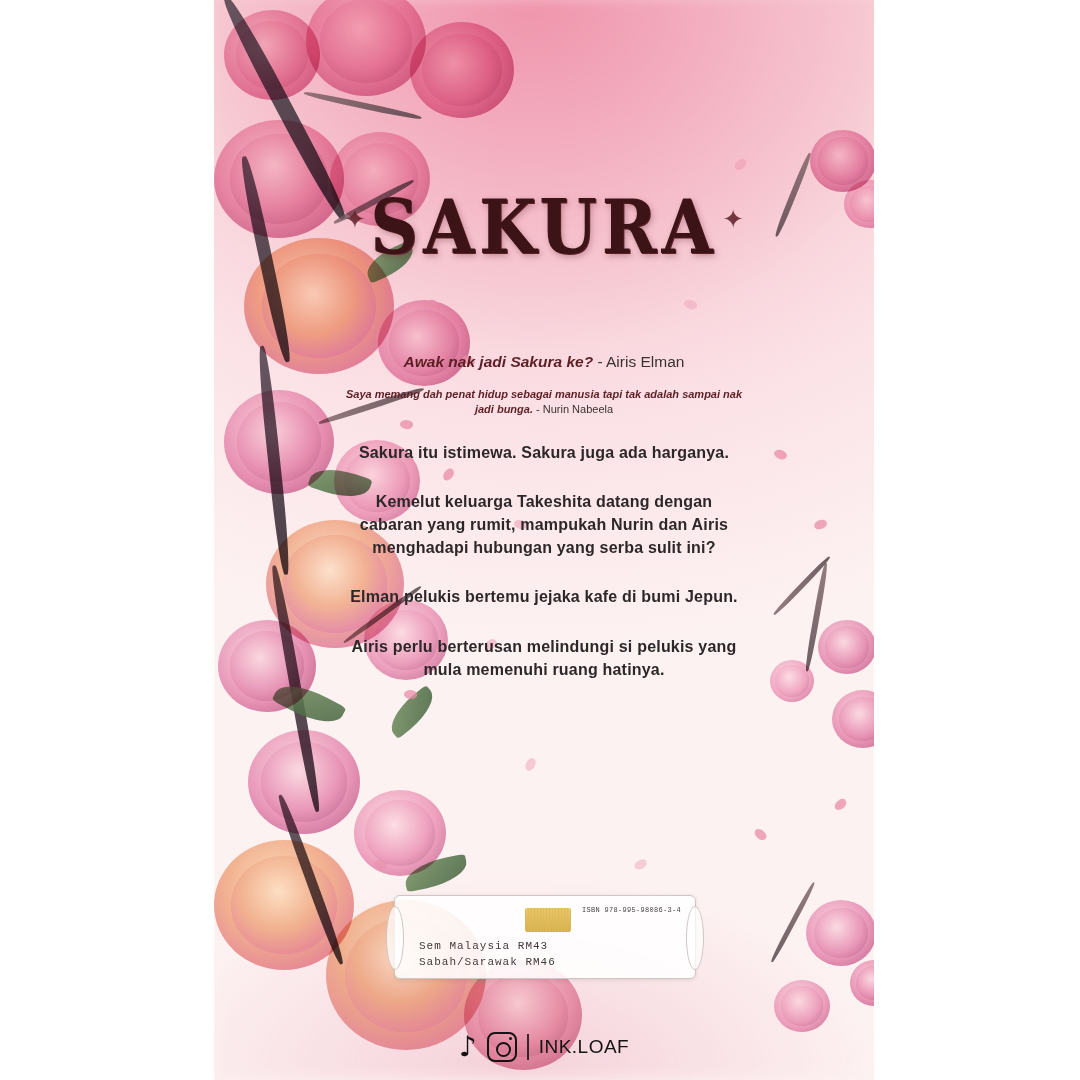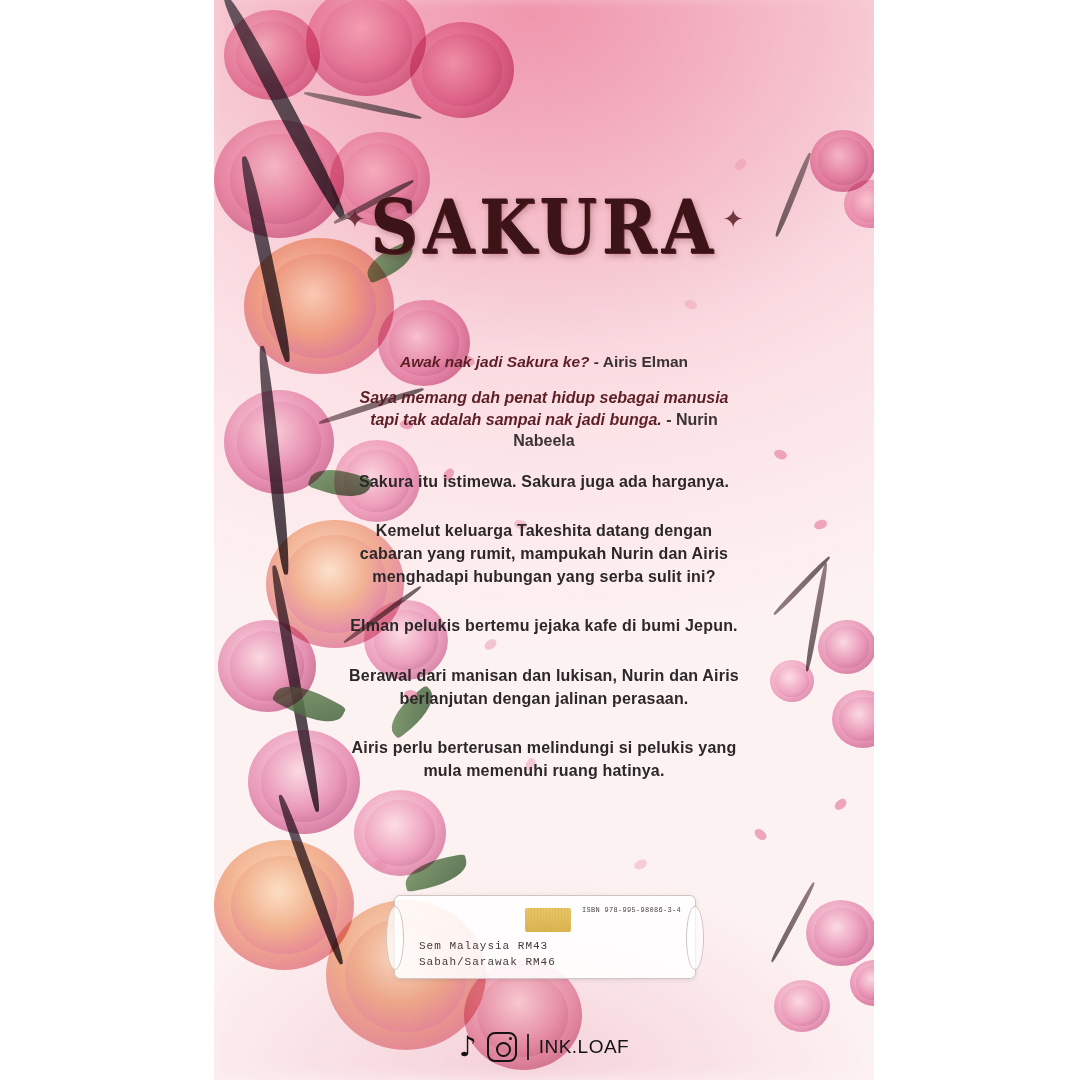--- a/index.html
+++ b/index.html
@@ -133,24 +133,24 @@
   .quote {
     font-style: italic;
     font-weight: bold;
     color: #5d1f25;
     font-size: 15.5px;
     line-height: 1.35;
     margin: 0 0 14px 0;
   }
   .quote .attrib {
     font-style: normal;
-    font-weight: bold;
+    font-weight: normal;
     color: #3a3234;
   }
-  .quote.q2 { font-size: 16px; margin-bottom: 18px; }
+  .quote.q2 { font-size: 11px; margin-bottom: 24px; }
   .para {
     font-size: 16px;
     line-height: 1.45;
     margin: 0 0 26px 0;
     color: #2c2729;
     font-weight: 600;
     letter-spacing: .2px;
   }
   .para:last-child { margin-bottom: 0; }
 
@@ -356,21 +356,20 @@
         <span>Awak nak jadi Sakura ke?</span><span class="attrib"> - Airis Elman</span>
       </p>
 
       <p class="quote q2">
         <span>Saya memang dah penat hidup sebagai manusia tapi tak adalah sampai nak jadi bunga.</span><span class="attrib"> - Nurin Nabeela</span>
       </p>
 
       <p class="para">Sakura itu istimewa. Sakura juga ada harganya.</p>
       <p class="para">Kemelut keluarga Takeshita datang dengan cabaran yang rumit, mampukah Nurin dan Airis menghadapi hubungan yang serba sulit ini?</p>
       <p class="para">Elman pelukis bertemu jejaka kafe di bumi Jepun.</p>
-      <p class="para">Berawal dari manisan dan lukisan, Nurin dan Airis berlanjutan dengan jalinan perasaan.</p>
       <p class="para">Airis perlu berterusan melindungi si pelukis yang mula memenuhi ruang hatinya.</p>
     </div>
 
     <div id="plaque">
       <div id="barcode"></div>
       <div id="isbn">ISBN 978-995-98086-3-4</div>
       <div class="price-line l1">Sem Malaysia  RM43</div>
       <div class="price-line l2">Sabah/Sarawak  RM46</div>
     </div>
 

